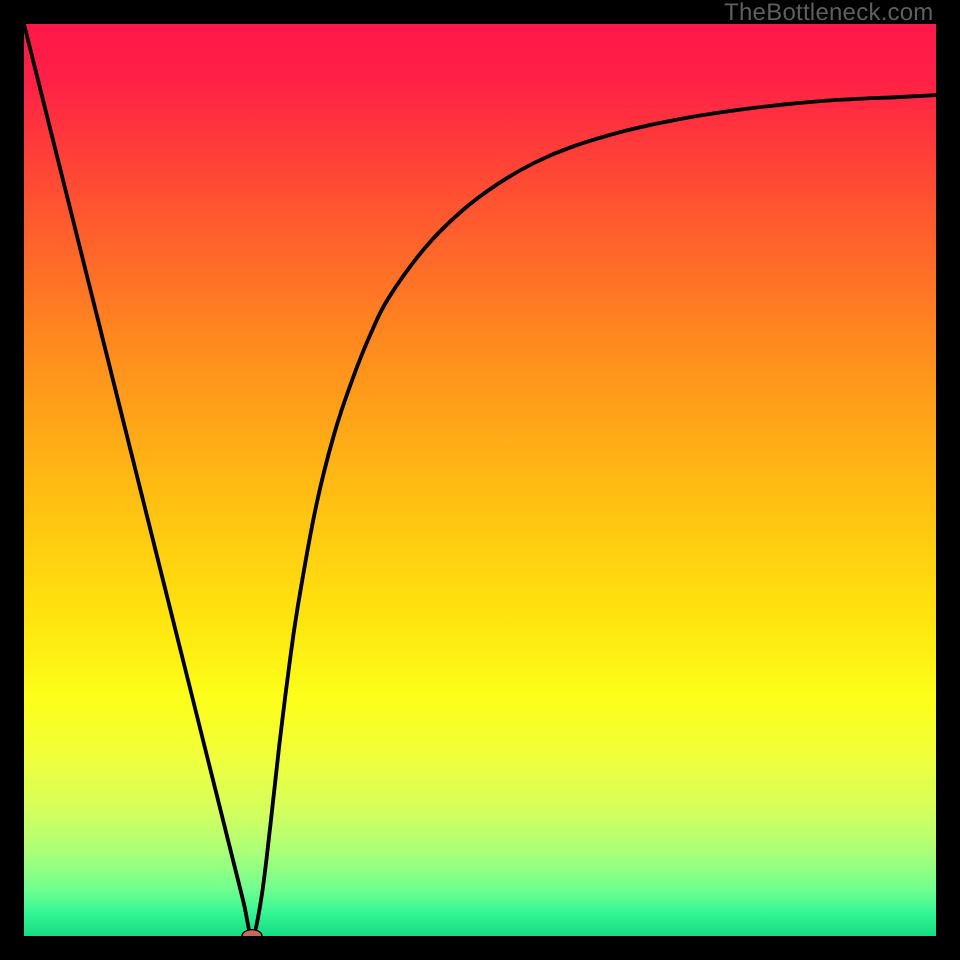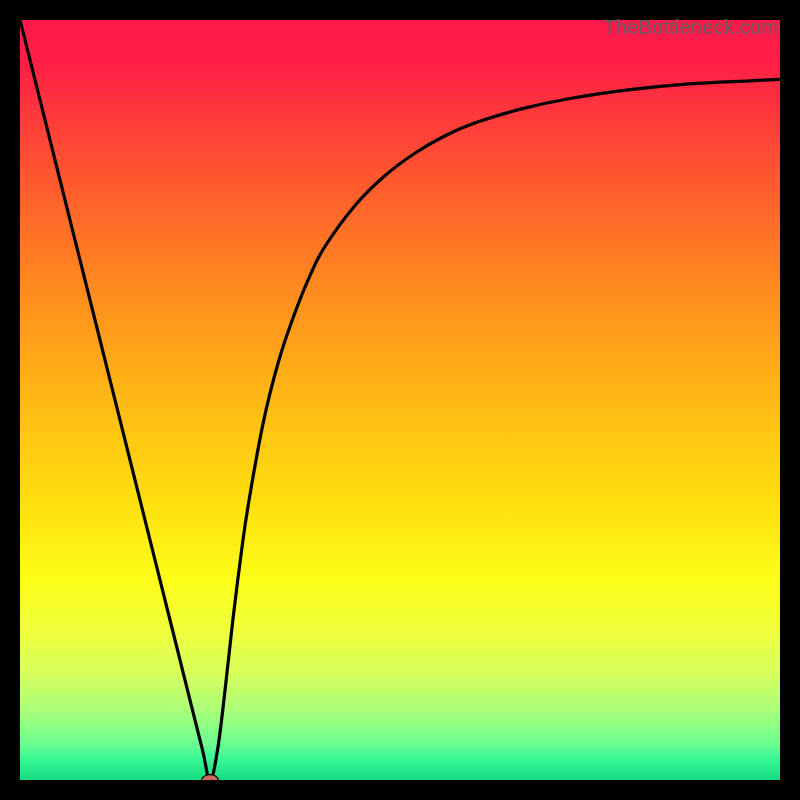--- a/index.html
+++ b/index.html
@@ -20,21 +20,21 @@
   }
   .plot {
     position: absolute;
     left: 0;
     top: 0;
     width: 760px;
     height: 760px;
   }
   .watermark {
     position: absolute;
-    top: 16px;
+    top: 0;
     right: 22px;
     font-family: Arial, Helvetica, sans-serif;
     font-size: 20px;
     color: #5f5f5f;
     font-weight: 500;
     letter-spacing: 0.2px;
     user-select: none;
   }
 </style>
 </head>

